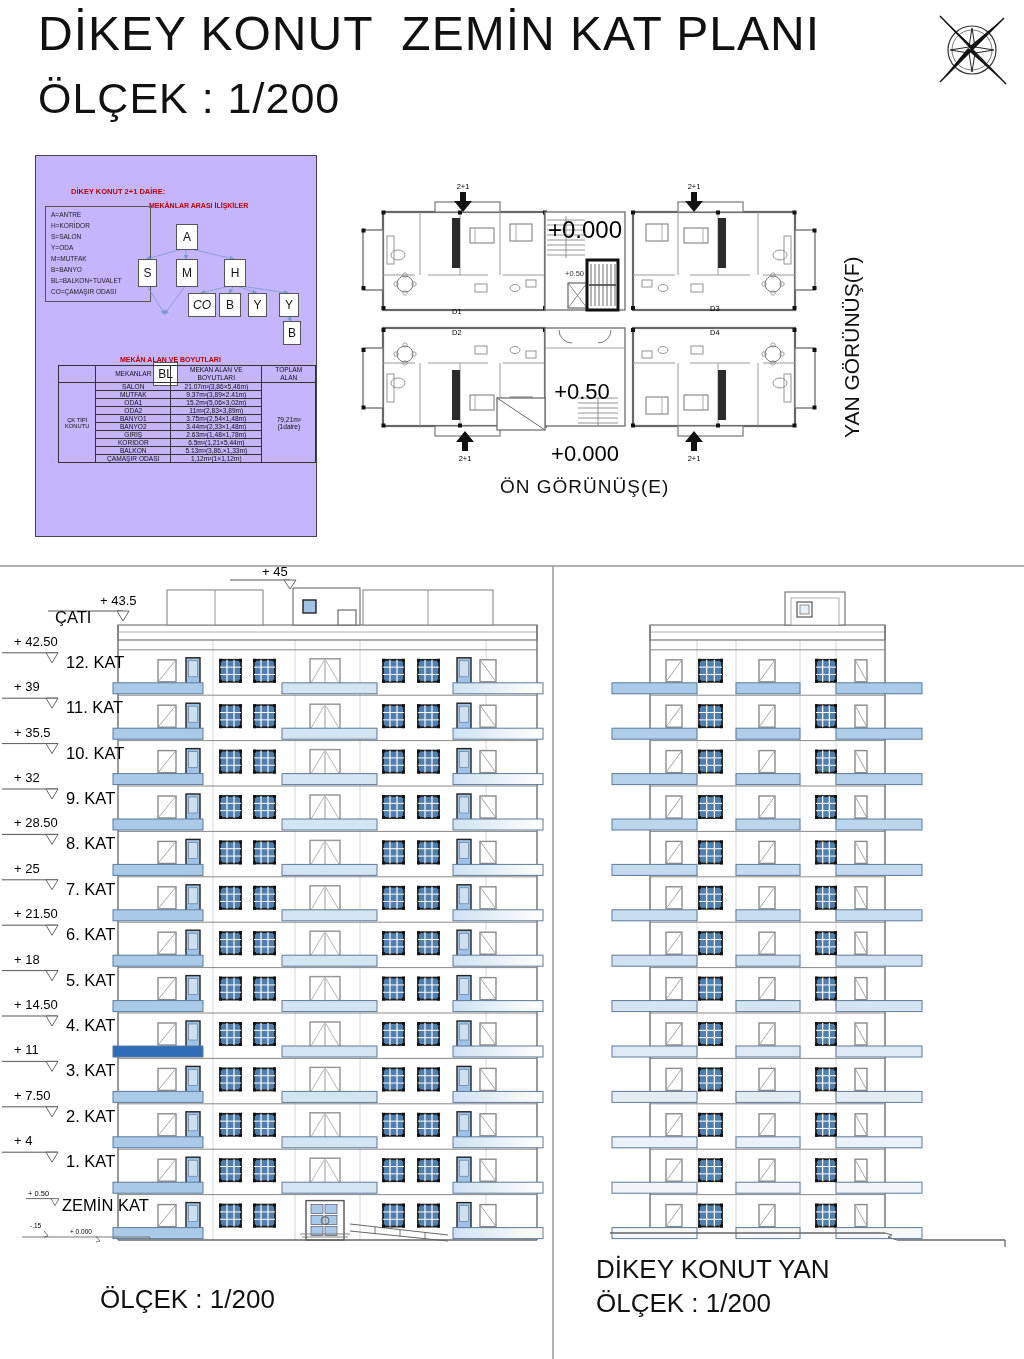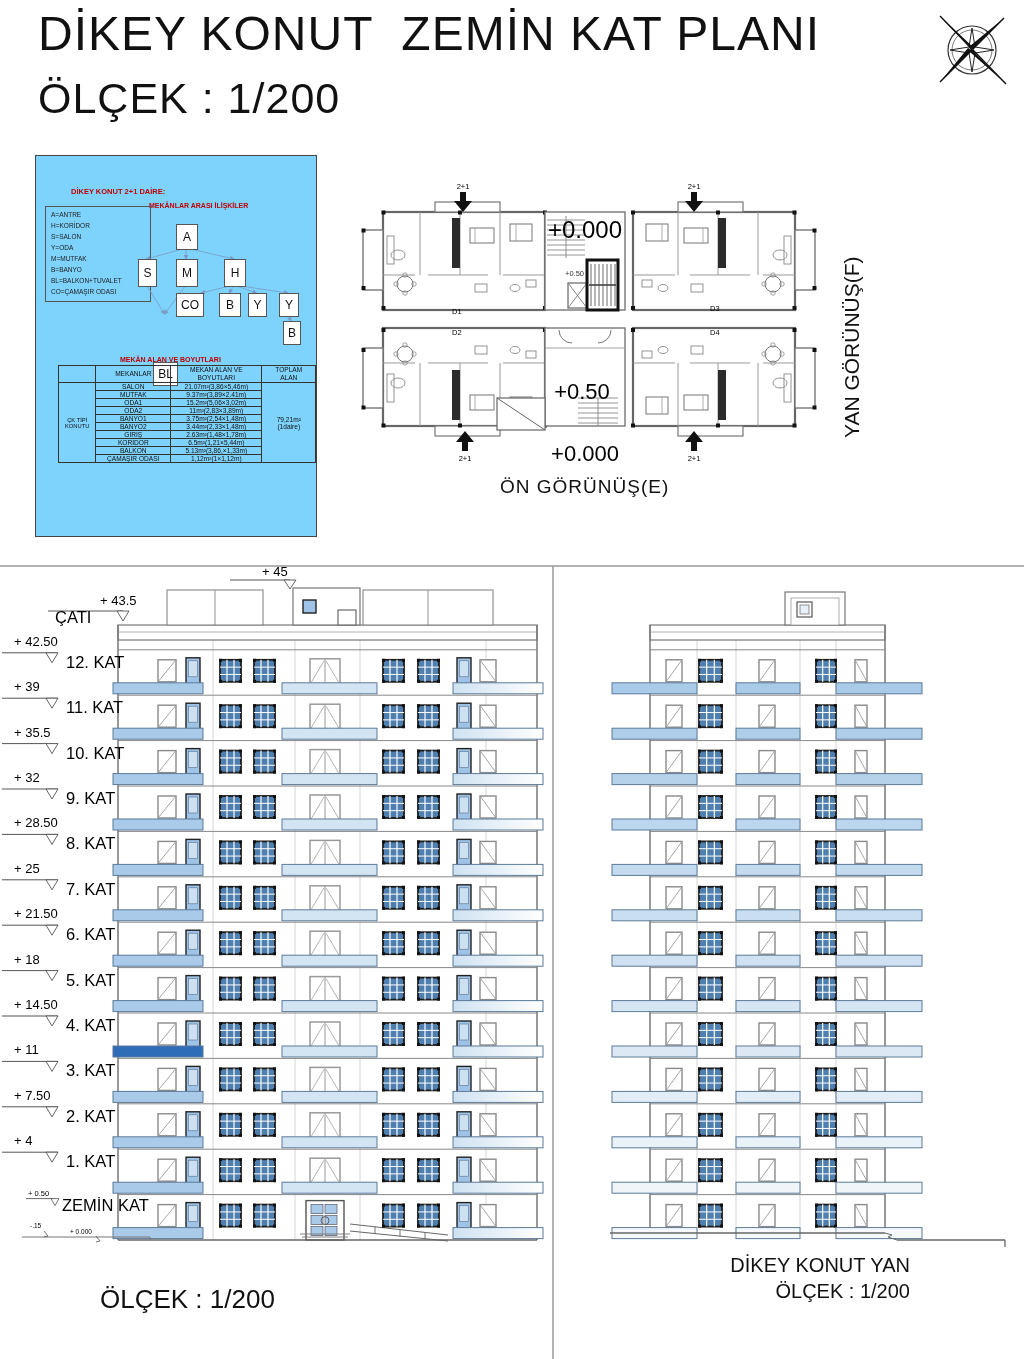--- a/index.html
+++ b/index.html
@@ -1,36 +1,36 @@
 <!DOCTYPE html>
 <html><head>
 <meta charset="utf-8">
 <style>
   html,body{margin:0;padding:0;background:#fff;}
   .sheet{position:relative;width:1024px;height:1359px;background:#fff;overflow:hidden;
          font-family:"Liberation Sans",sans-serif;color:#111;}
   .abs{position:absolute;}
   .title1{left:38px;top:6px;font-size:48px;letter-spacing:1px;white-space:pre;}
   .title2{left:38px;top:74px;font-size:43px;letter-spacing:1px;}
-  .legend-box{left:35px;top:155px;width:280px;height:380px;border:1px solid #444;background:#7dd3fc;}
+  .legend-box{left:35px;top:155px;width:280px;height:380px;border:1px solid #444;background:#c4b5fd;}
   .red-t{position:absolute;color:#c00000;font-weight:bold;}
   .abbr-box{position:absolute;left:9px;top:50px;width:104px;height:94px;border:1px solid #555;}
   .abbr-item{position:absolute;left:5px;font-size:6.5px;color:#222;white-space:nowrap;}
   .tree-node{position:absolute;border:1px solid #555;background:#fff;display:flex;
              align-items:center;justify-content:center;font-size:12px;color:#111;}
   .area-table{position:absolute;left:22px;top:209px;border-collapse:collapse;font-size:6.6px;color:#111;}
   .area-table td,.area-table th{border:1px solid #333;padding:0 2px;text-align:center;font-weight:normal;}
   .area-table th{font-size:6.6px;line-height:1.25;}
   .plan-caption{left:500px;top:476px;font-size:19px;letter-spacing:1px;}
   .side-label{left:840px;top:228px;width:26px;height:210px;font-size:21px;
               writing-mode:vertical-rl;transform:rotate(180deg);white-space:nowrap;}
   .bottom-sec{left:0;top:565px;width:1024px;height:794px;}
   .cap-l1{left:100px;top:1246px;font-size:27px;white-space:pre;}
   .cap-l2{left:100px;top:1284px;font-size:26px;}
-  .cap-r{left:580px;top:1252px;width:330px;text-align:right;font-size:20px;line-height:1.32;}
+  .cap-r{left:596px;top:1252px;width:330px;text-align:left;font-size:26px;line-height:1.32;}
   svg text{font-family:"Liberation Sans",sans-serif;}
 </style>
 </head>
 <body>
 
 <div class="sheet">
 
   <div class="abs title1">DİKEY KONUT  ZEMİN KAT PLANI</div>
   <div class="abs title2">ÖLÇEK : 1/200</div>
 
@@ -77,21 +77,21 @@
         <line x1="198" y1="129" x2="193" y2="137" stroke="#7a9cc6" stroke-width="0.8" marker-end="url(#ah)"></line>
         <line x1="198" y1="129" x2="220.5" y2="137" stroke="#7a9cc6" stroke-width="0.8" marker-end="url(#ah)"></line>
         <line x1="198" y1="129" x2="252" y2="137" stroke="#7a9cc6" stroke-width="0.8" marker-end="url(#ah)"></line>
         <line x1="252" y1="159" x2="255" y2="165" stroke="#7a9cc6" stroke-width="0.8" marker-end="url(#ah)"></line>
       </svg>
     <div id="treeNodes">
         <div class="tree-node" style="left: 140px; top: 68px; width: 20px; height: 24px;">A</div>
         <div class="tree-node" style="left: 102px; top: 103px; width: 17px; height: 26px;">S</div>
         <div class="tree-node" style="left: 140px; top: 103px; width: 20px; height: 26px;">M</div>
         <div class="tree-node" style="left: 188px; top: 103px; width: 20px; height: 26px;">H</div>
-        <div class="tree-node" style="left: 140px; top: 137px; width: 26px; height: 22px;">CO</div>
+        <div class="tree-node" style="left: 152px; top: 137px; width: 26px; height: 22px; font-style: italic;">CO</div>
         <div class="tree-node" style="left: 183px; top: 137px; width: 20px; height: 22px;">B</div>
         <div class="tree-node" style="left: 212px; top: 137px; width: 17px; height: 22px;">Y</div>
         <div class="tree-node" style="left: 243px; top: 137px; width: 18px; height: 22px;">Y</div>
         <div class="tree-node" style="left: 117px; top: 158px; width: 23px; height: 22px; margin-top: 48px;">BL</div>
         <div class="tree-node" style="left: 247px; top: 165px; width: 16px; height: 22px;">B</div>
       </div>
     <div class="red-t" style="left:84px;top:200px;font-size:7px">MEKÂN ALAN VE BOYUTLARI</div>
     <table class="area-table" id="areaTable">
         <tbody>
           <tr>

